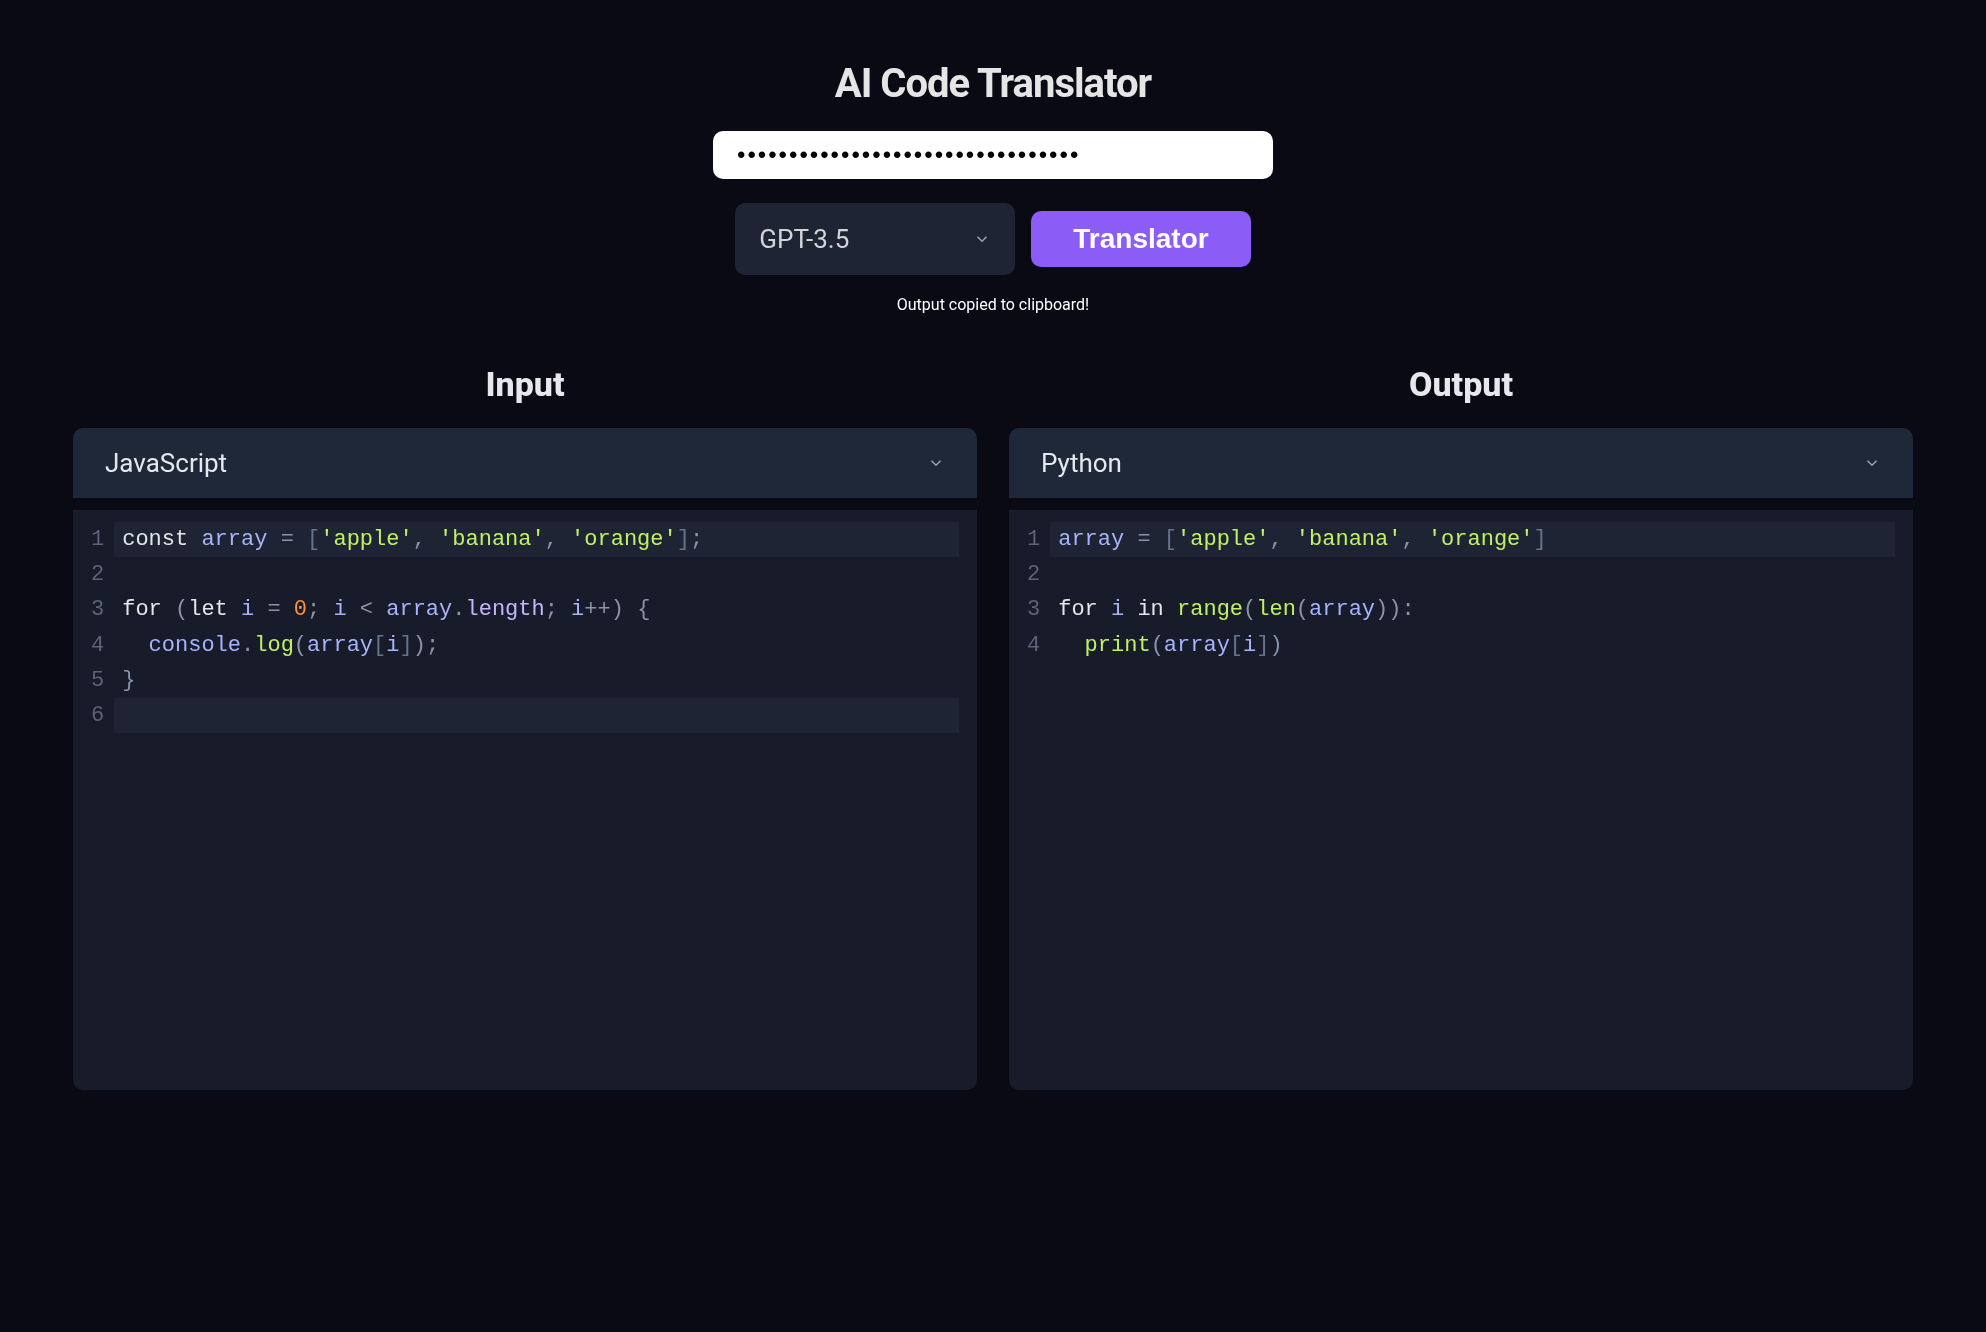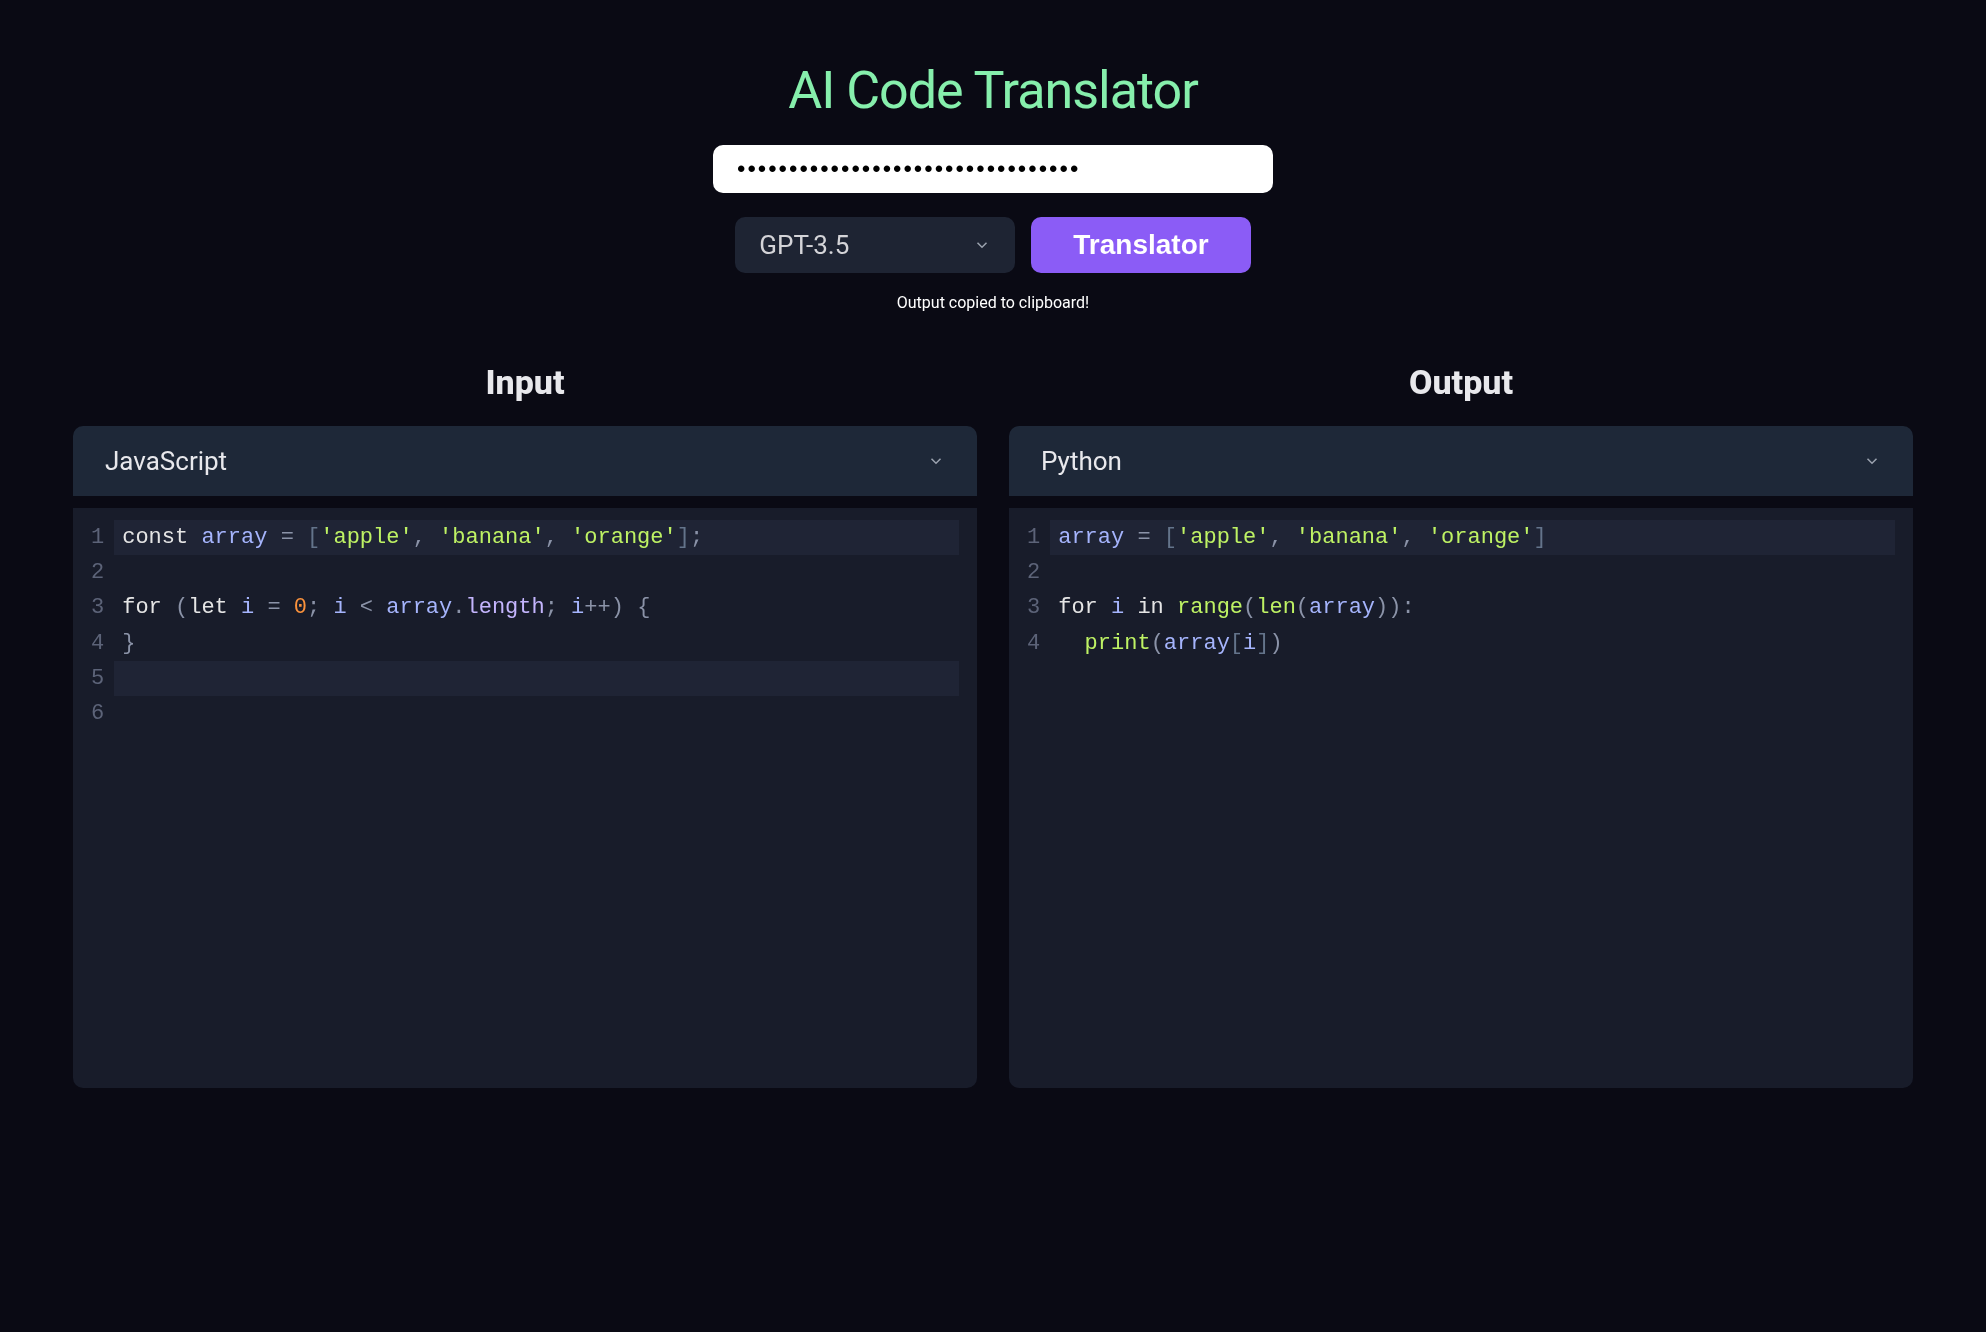--- a/index.html
+++ b/index.html
@@ -23,23 +23,23 @@
 
     .header {
       display: flex;
       flex-direction: column;
       align-items: center;
       gap: 24px;
       margin-bottom: 50px;
     }
 
     .page-title {
-      font-size: 52px;
-      font-weight: 400;
-      color: #86efac;
+      font-size: 40px;
+      font-weight: 700;
+      color: #e5e5e5;
       letter-spacing: -1px;
     }
 
     .api-key-input {
       width: 560px;
       height: 48px;
       background-color: #ffffff;
       border: none;
       border-radius: 10px;
       padding: 0 24px;
@@ -50,21 +50,21 @@
 
     .controls-row {
       display: flex;
       gap: 16px;
       align-items: center;
     }
 
     .model-select {
       position: relative;
       width: 280px;
-      height: 56px;
+      height: 72px;
       background-color: #1e2433;
       border-radius: 10px;
       display: flex;
       align-items: center;
       padding: 0 24px;
       cursor: pointer;
     }
 
     .model-select-value {
       font-size: 26px;
@@ -226,20 +226,21 @@
           <span class="line-number">2</span>
           <span class="line-number">3</span>
           <span class="line-number">4</span>
           <span class="line-number">5</span>
           <span class="line-number">6</span>
         </div>
         <div class="code-content">
           <span class="code-line highlighted"><span class="kw">const</span> <span class="var">array</span> <span class="op">=</span> <span class="brack">[</span><span class="str">'apple'</span><span class="punct">,</span> <span class="str">'banana'</span><span class="punct">,</span> <span class="str">'orange'</span><span class="brack">]</span><span class="punct">;</span></span>
           <span class="code-line"></span>
           <span class="code-line"><span class="kw">for</span> <span class="punct">(</span><span class="kw">let</span> <span class="var">i</span> <span class="op">=</span> <span class="num">0</span><span class="punct">;</span> <span class="var">i</span> <span class="op">&lt;</span> <span class="var">array</span><span class="punct">.</span><span class="var2">length</span><span class="punct">;</span> <span class="var">i</span><span class="op">++</span><span class="punct">)</span> <span class="punct">{</span></span>
+          <span class="code-line">  <span class="var">console</span><span class="punct">.</span><span class="fn">log</span><span class="punct">(</span><span class="var">array</span><span class="brack">[</span><span class="var">i</span><span class="brack">]</span><span class="punct">)</span><span class="punct">;</span></span>
           <span class="code-line"><span class="punct">}</span></span>
           <span class="code-line highlighted"></span>
         </div>
       </div>
     </div>
 
     <div class="panel">
       <h2 class="panel-title">Output</h2>
 
       <div class="language-select">

